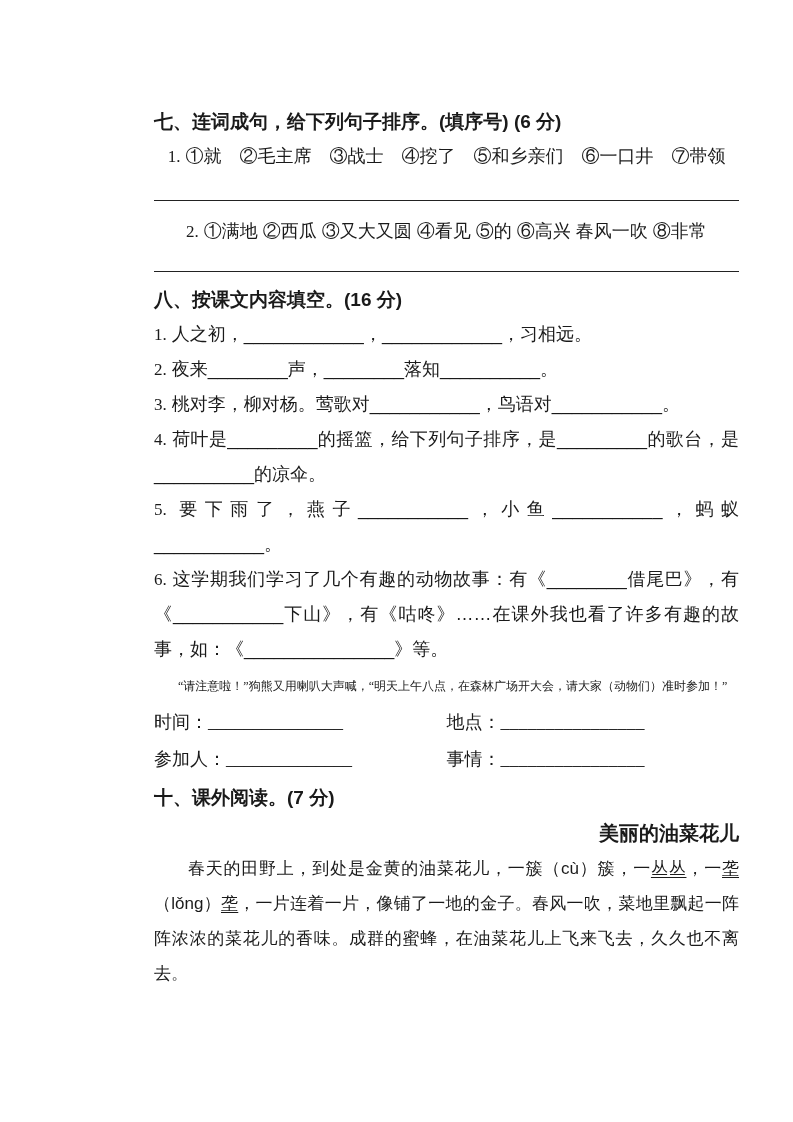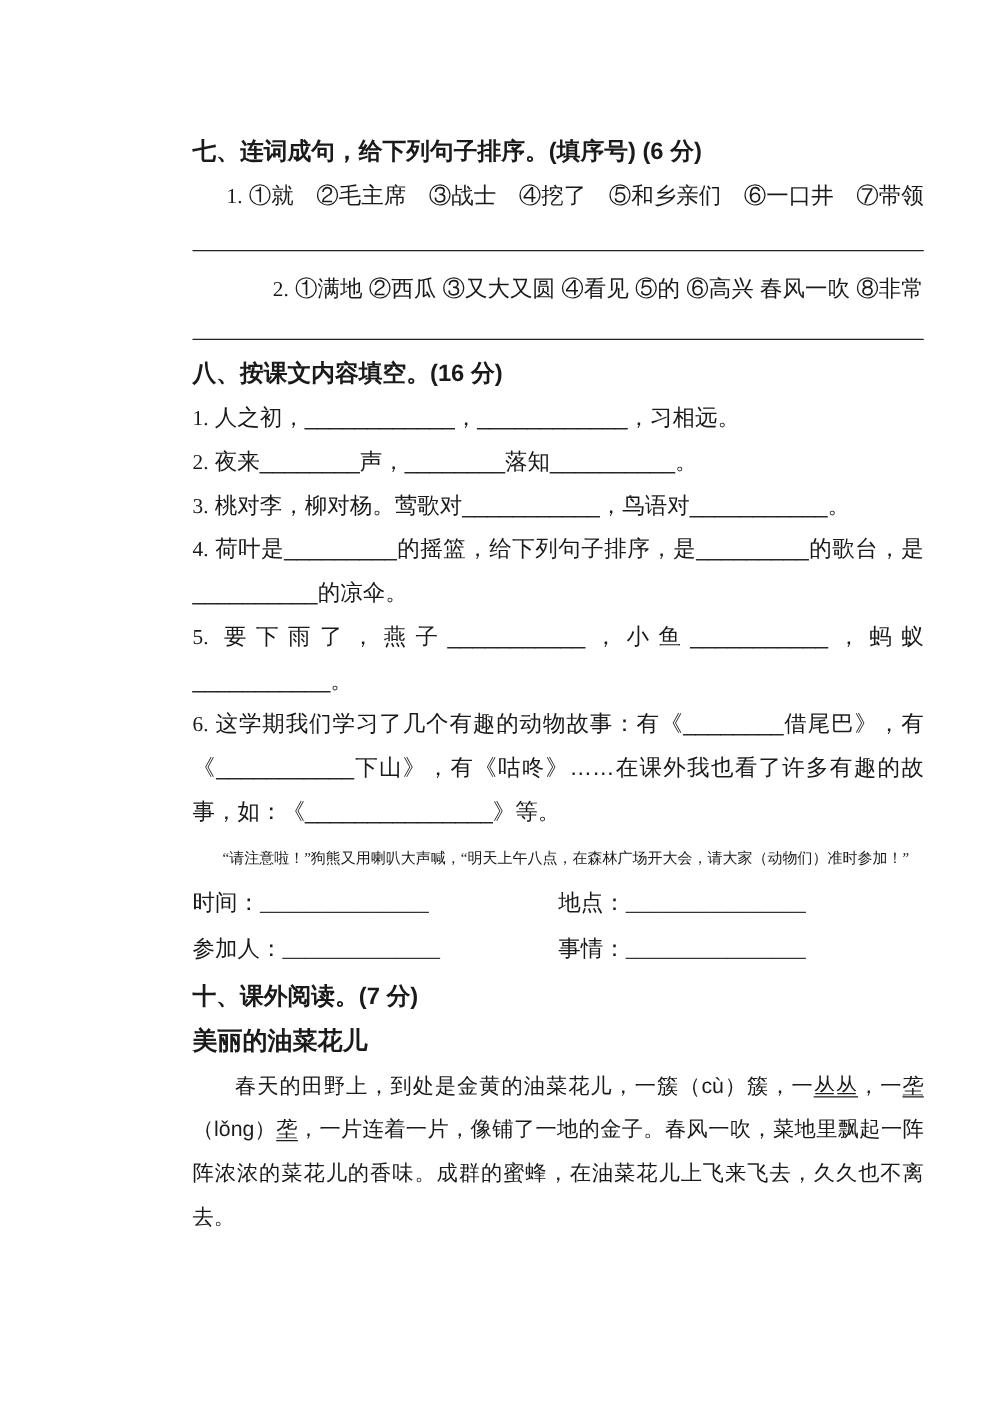--- a/index.html
+++ b/index.html
@@ -15,21 +15,21 @@
     font-weight:bold;
     font-size:19px;
     line-height:35px;
     white-space:nowrap;
   }
   .q {
     font-size:18px;
     line-height:35px;
     text-align:justify;
   }
-  .q.nowrap { white-space:nowrap; text-align:right; }
+  .q.nowrap { white-space:nowrap; text-align:center; }
   .num {
     font-family:"Liberation Serif", serif;
     font-size:17px;
     margin-right:5px;
   }
   .answer-line {
     border-bottom:1.5px solid #222222;
     height:26px;
     margin-bottom:13px;
   }
@@ -46,21 +46,21 @@
   .fields {
     display:grid;
     grid-template-columns:1fr 1fr;
     font-size:18px;
     line-height:37px;
     font-family:Liberation Serif, serif;
   }
   .field { white-space:nowrap; }
 
   .reading-title {
-    text-align:left;
+    text-align:right;
     font-weight:bold;
     font-size:20px;
     line-height:36px;
   }
   .passage {
     font-family:Liberation Sans, sans-serif;
     font-size:17px;
     line-height:35px;
     text-align:justify;
     text-indent:2em;

